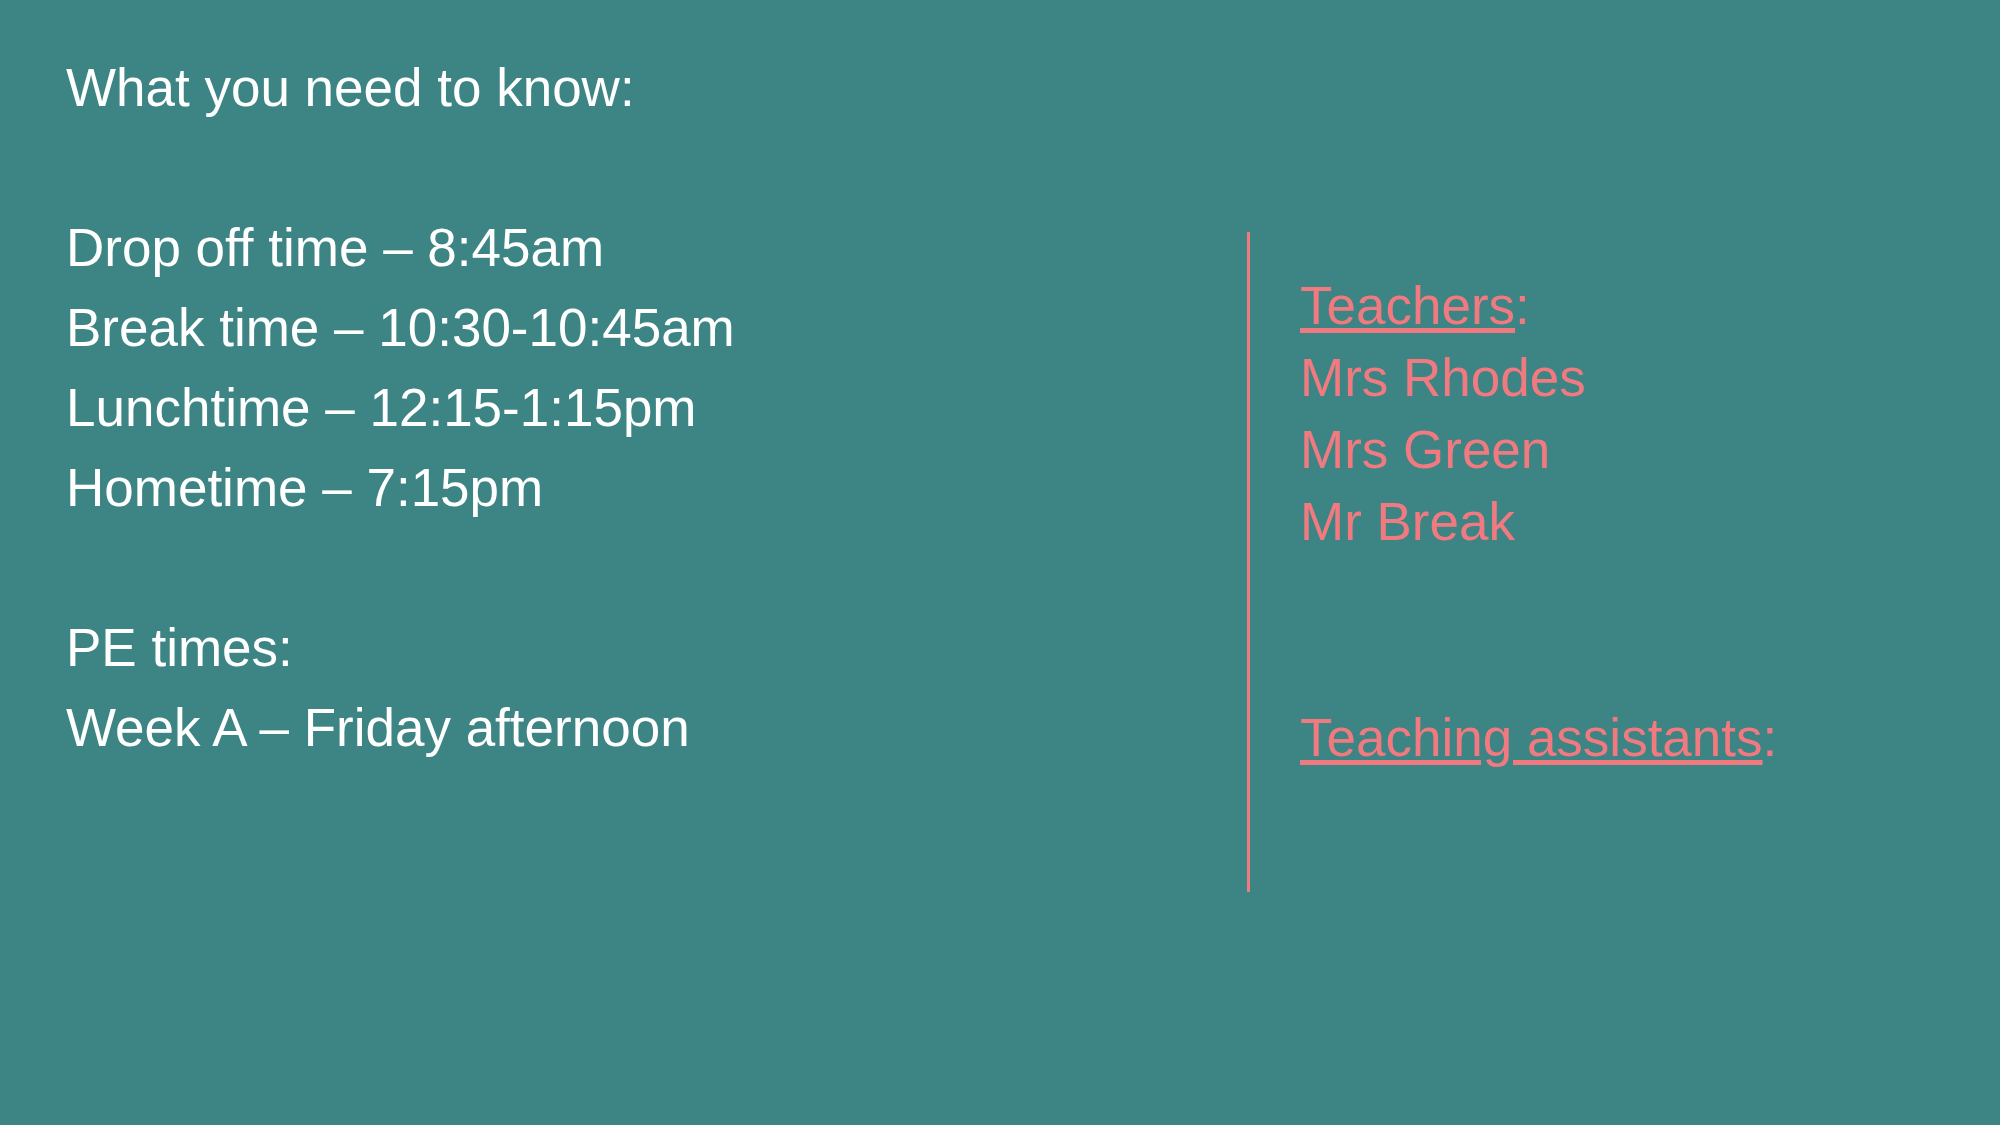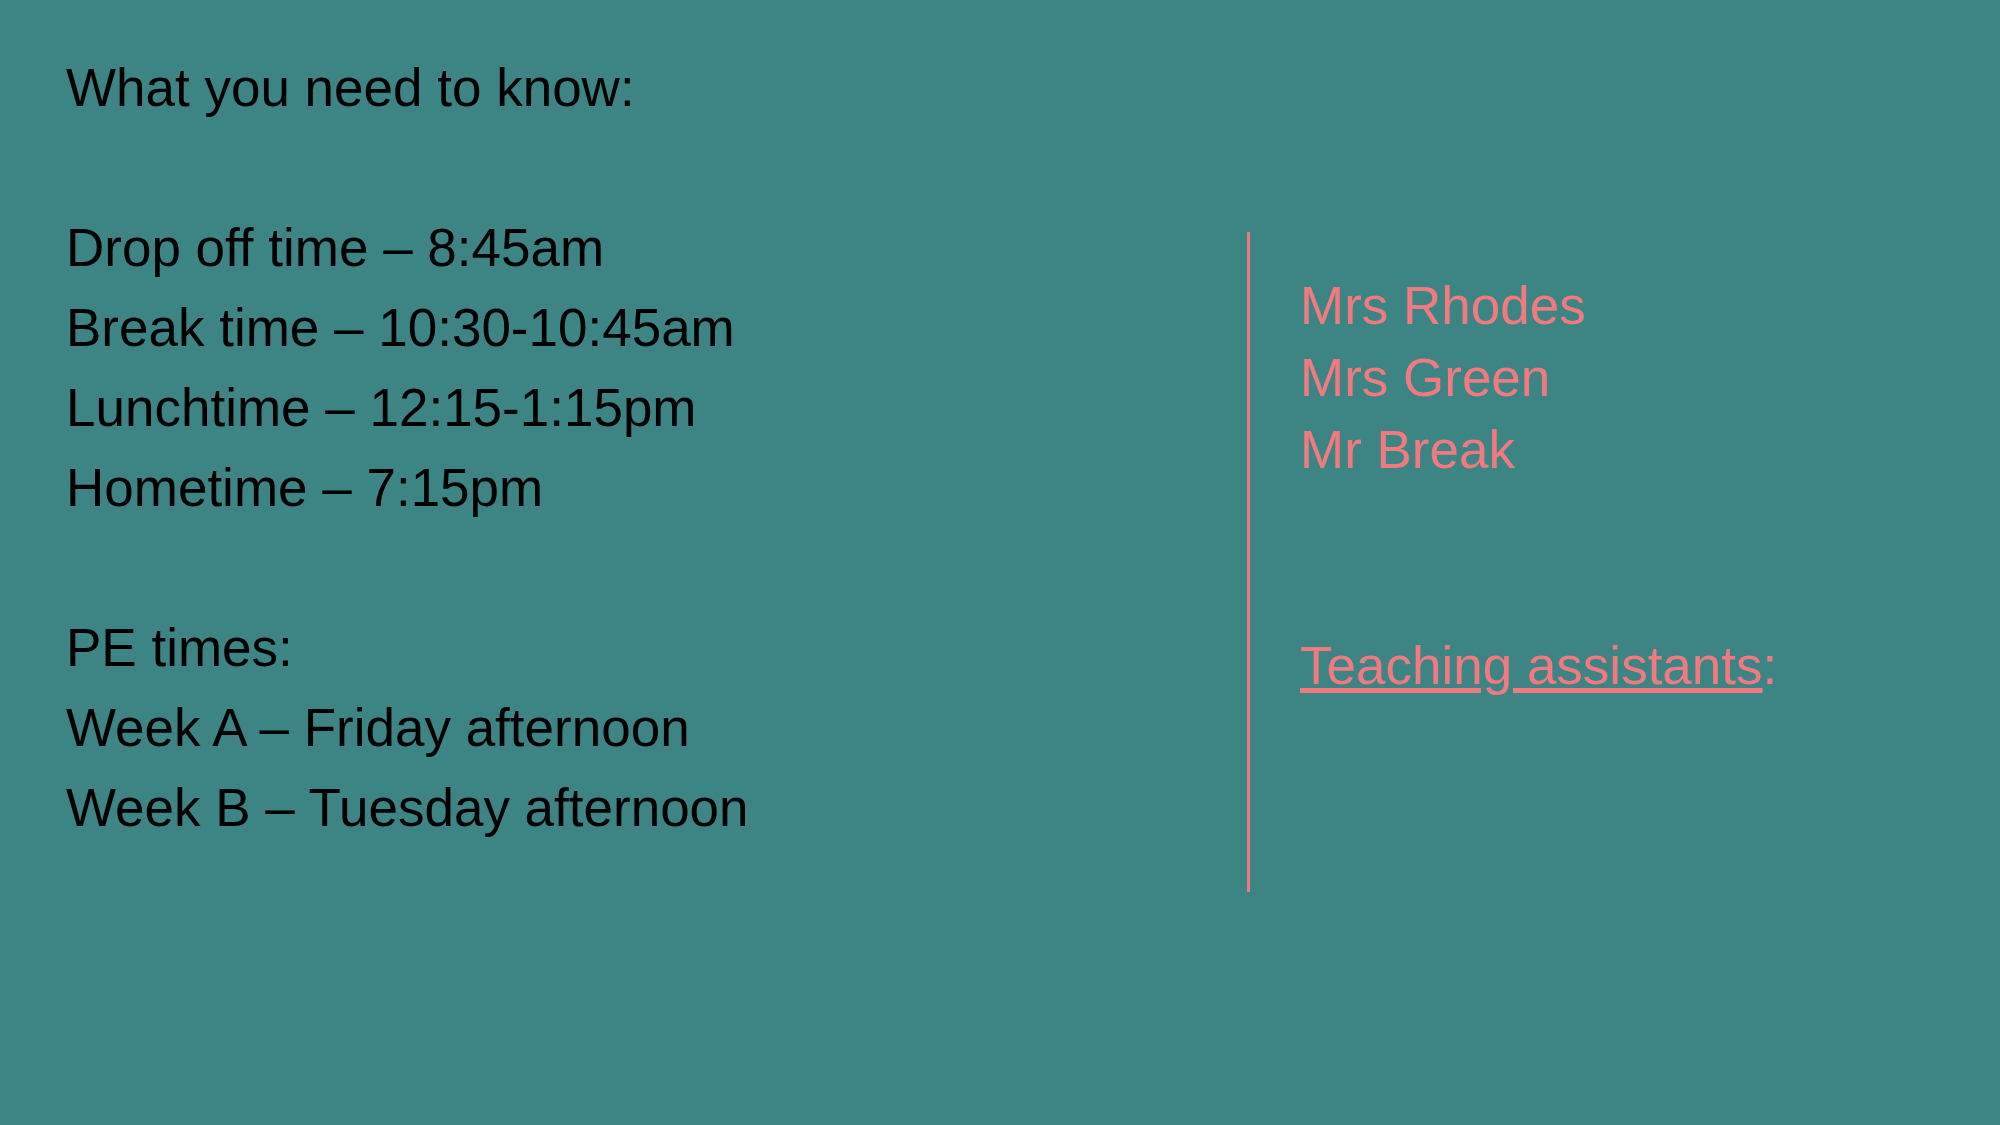--- a/index.html
+++ b/index.html
@@ -34,21 +34,21 @@
   }
   .divider {
     position: absolute;
     left: 1247px;
     top: 232px;
     width: 3px;
     height: 660px;
     background: #f07a7f;
   }
   .line {
-    color: #000000;
+    color: #ffffff;
     font-size: 53px;
     line-height: 80px;
     white-space: pre-wrap;
     letter-spacing: 0px;
   }
   .line.blank {
     height: 80px;
   }
   .r-line {
     color: #f07a7f;
@@ -72,26 +72,26 @@
   <div class="left-col">
     <div class="line">What you need to know:</div>
     <div class="line blank">&nbsp;</div>
     <div class="line">Drop off time – 8:45am</div>
     <div class="line">Break time – 10:30-10:45am</div>
     <div class="line">Lunchtime – 12:15-1:15pm</div>
     <div class="line">Hometime – 7:15pm</div>
     <div class="line blank">&nbsp;</div>
     <div class="line">PE times:</div>
     <div class="line">Week A – Friday afternoon</div>
-    <div class="line">Week B – Tuesday afternoon</div>
   </div>
 
   <div class="divider"></div>
 
   <div class="right-col">
+    <div class="r-line"><span class="underline-part">Teachers</span><span>:</span></div>
     <div class="r-line">Mrs Rhodes</div>
     <div class="r-line">Mrs Green</div>
     <div class="r-line">Mr Break</div>
     <div class="r-line blank">&nbsp;</div>
     <div class="r-line blank">&nbsp;</div>
     <div class="r-line"><span class="underline-part">Teaching assistants</span><span>:</span></div>
   </div>
 
 </div>
 

